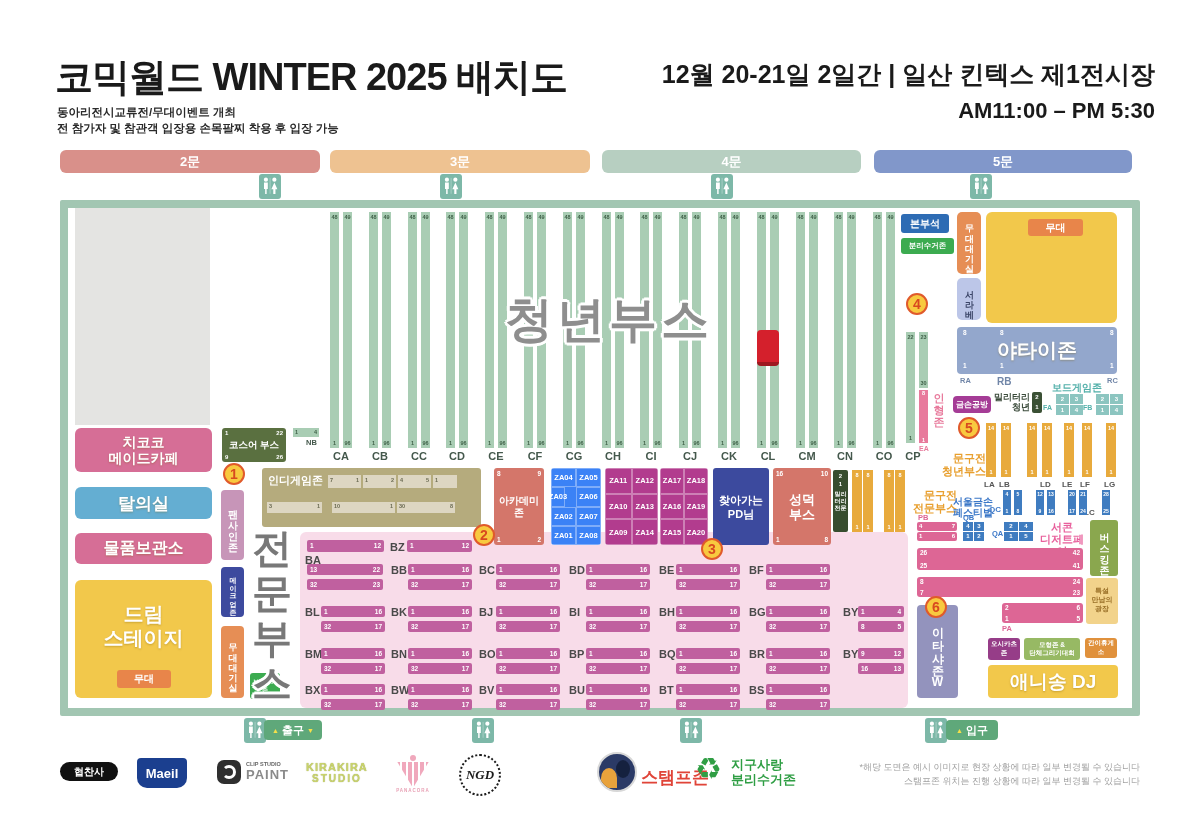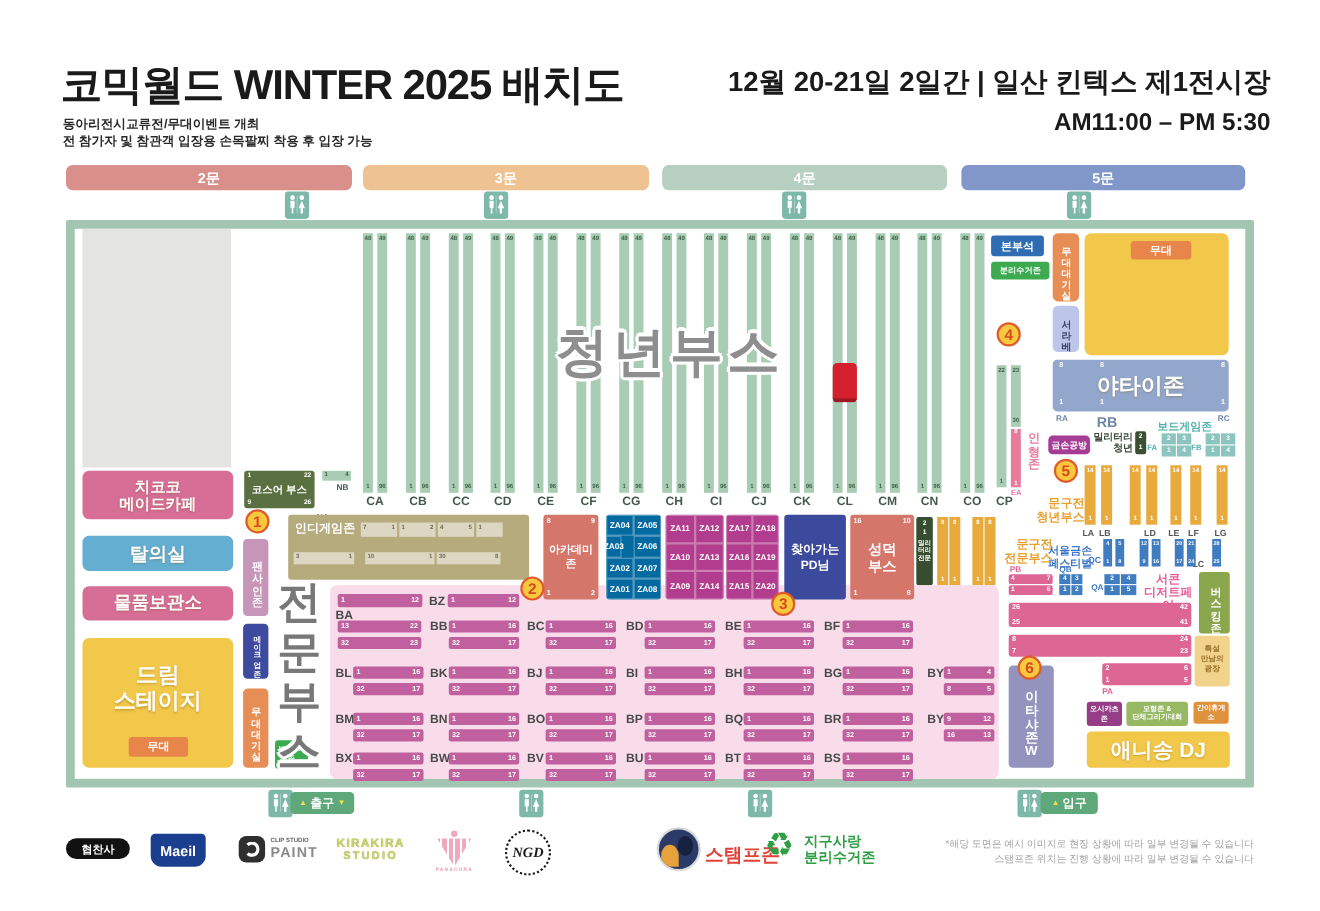--- a/index.html
+++ b/index.html
@@ -286,21 +286,21 @@
     <div class="ctr" style="position:absolute;left:42px;top:7px;width:55px;height:17px;background:#e8854a;border-radius:3px;color:#fff;font-size:10px;">무대</div>
   </div>
 
   <div class="abs ctr sw" style="left:957px;top:327px;width:160px;height:47px;background:#93a7cc;border-radius:4px;color:#fff;font-size:20px;z-index:2;">야타이존</div>
   <div id="yatai-nums">
       <div style="position: absolute; left: 963px; top: 329px; font-size: 6.5px; color: rgb(255, 255, 255); z-index: 3;">8</div>
       <div style="position: absolute; left: 963px; top: 362px; font-size: 6.5px; color: rgb(255, 255, 255); z-index: 3;">1</div>
       <div style="position: absolute; left: 960px; top: 376px; font-size: 7.5px; color: rgb(113, 134, 168);">RA</div>
       <div style="position: absolute; left: 1000px; top: 329px; font-size: 6.5px; color: rgb(255, 255, 255); z-index: 3;">8</div>
       <div style="position: absolute; left: 1000px; top: 362px; font-size: 6.5px; color: rgb(255, 255, 255); z-index: 3;">1</div>
-      <div style="position: absolute; left: 997px; top: 376px; font-size: 13px; color: rgb(113, 134, 168);">RB</div>
+      <div style="position: absolute; left: 997px; top: 376px; font-size: 10px; color: rgb(113, 134, 168);">RB</div>
       <div style="position: absolute; left: 1110px; top: 329px; font-size: 6.5px; color: rgb(255, 255, 255); z-index: 3;">8</div>
       <div style="position: absolute; left: 1110px; top: 362px; font-size: 6.5px; color: rgb(255, 255, 255); z-index: 3;">1</div>
       <div style="position: absolute; left: 1107px; top: 376px; font-size: 7.5px; color: rgb(113, 134, 168);">RC</div>
     </div>
 
   <div class="abs" style="left:1052px;top:381px;font-size:10px;color:#53b0aa;">보드게임존</div>
   <div id="board-blocks">
       <div style="position: absolute; left: 1043px; top: 404px; font-size: 7px; color: rgb(83, 176, 170);">FA</div>
       <div style="position: absolute; left: 1056px; top: 394px; width: 13px; height: 10px; background: rgb(140, 197, 192); color: rgb(255, 255, 255); font-size: 6px; text-align: center; line-height: 10px;">2</div>
       <div style="position: absolute; left: 1070px; top: 394px; width: 13px; height: 10px; background: rgb(140, 197, 192); color: rgb(255, 255, 255); font-size: 6px; text-align: center; line-height: 10px;">3</div>
@@ -584,21 +584,21 @@
       <div>아카데미</div>
         <div>존</div>
     </div>
     <span class="corner" style="left:3px;top:2px;">8</span>
     <span class="corner" style="right:3px;top:2px;">9</span>
     <span class="corner" style="left:3px;bottom:2px;">1</span>
     <span class="corner" style="right:3px;bottom:2px;">2</span>
   </div>
 
   <div id="za-blocks">
-      <div style="position: absolute; left: 551px; top: 468px; width: 50px; height: 77px; background: #0369a1; border-radius: 3px; z-index: 3;">
+      <div style="position: absolute; left: 551px; top: 468px; width: 50px; height: 77px; background: #3b82f6; border-radius: 3px; z-index: 3;">
         <div style="position: absolute; left: 0px; top: 0px; width: 25px; height: 19.25px; box-sizing: border-box; border: 0.5px solid rgba(255, 255, 255, 0.35); color: rgb(255, 255, 255); font-size: 7.5px; display: flex; align-items: center; justify-content: center;">ZA04</div>
         <div style="position: absolute; left: 25px; top: 0px; width: 25px; height: 19.25px; box-sizing: border-box; border: 0.5px solid rgba(255, 255, 255, 0.35); color: rgb(255, 255, 255); font-size: 7.5px; display: flex; align-items: center; justify-content: center;">ZA05</div>
         <div style="position: absolute; left: 0px; top: 19.25px; width: 14px; height: 19.25px; box-sizing: border-box; border: 0.5px solid rgba(255, 255, 255, 0.35); color: rgb(255, 255, 255); font-size: 7.5px; display: flex; align-items: center; justify-content: center;">ZA03</div>
         <div style="position: absolute; left: 25px; top: 19.25px; width: 25px; height: 19.25px; box-sizing: border-box; border: 0.5px solid rgba(255, 255, 255, 0.35); color: rgb(255, 255, 255); font-size: 7.5px; display: flex; align-items: center; justify-content: center;">ZA06</div>
         <div style="position: absolute; left: 0px; top: 38.5px; width: 25px; height: 19.25px; box-sizing: border-box; border: 0.5px solid rgba(255, 255, 255, 0.35); color: rgb(255, 255, 255); font-size: 7.5px; display: flex; align-items: center; justify-content: center;">ZA02</div>
         <div style="position: absolute; left: 25px; top: 38.5px; width: 25px; height: 19.25px; box-sizing: border-box; border: 0.5px solid rgba(255, 255, 255, 0.35); color: rgb(255, 255, 255); font-size: 7.5px; display: flex; align-items: center; justify-content: center;">ZA07</div>
         <div style="position: absolute; left: 0px; top: 57.75px; width: 25px; height: 19.25px; box-sizing: border-box; border: 0.5px solid rgba(255, 255, 255, 0.35); color: rgb(255, 255, 255); font-size: 7.5px; display: flex; align-items: center; justify-content: center;">ZA01</div>
         <div style="position: absolute; left: 25px; top: 57.75px; width: 25px; height: 19.25px; box-sizing: border-box; border: 0.5px solid rgba(255, 255, 255, 0.35); color: rgb(255, 255, 255); font-size: 7.5px; display: flex; align-items: center; justify-content: center;">ZA08</div>
       </div>
       <div style="position: absolute; left: 605px; top: 468px; width: 53px; height: 77px; background: rgb(178, 60, 142); border-radius: 3px; z-index: 3;">

